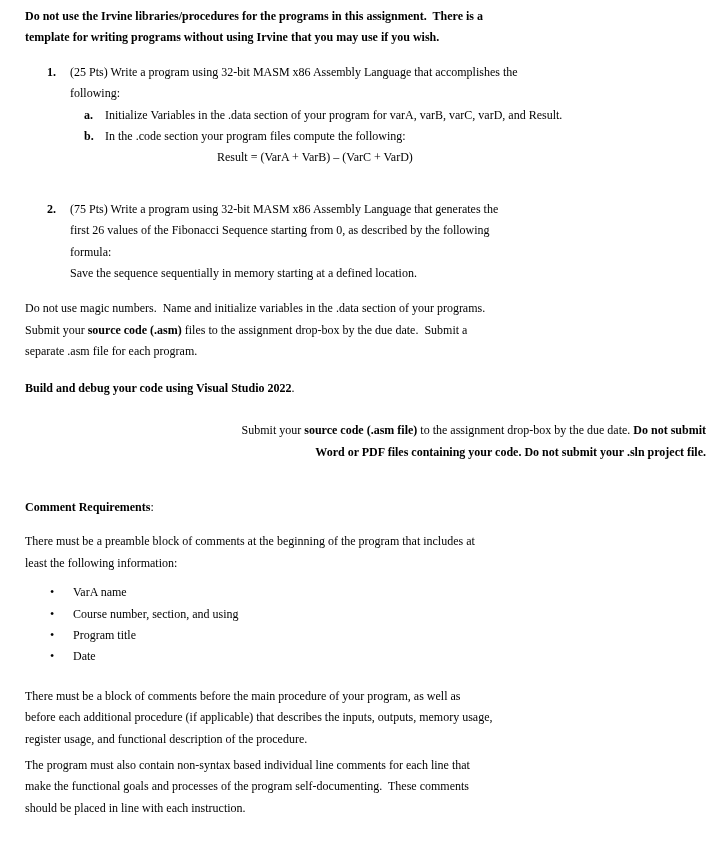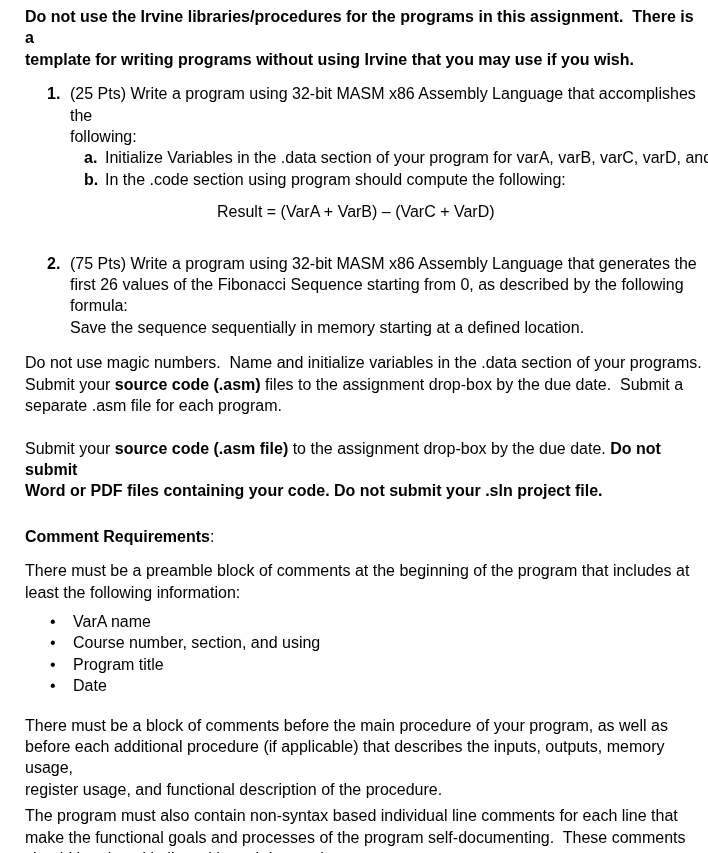--- a/index.html
+++ b/index.html
@@ -4,39 +4,39 @@
 <style>
   html, body { margin: 0; padding: 0; background: #ffffff; }
   .page {
     position: relative;
     width: 708px;
     height: 853px;
     box-sizing: border-box;
     padding: 6px 2px 0 25px;
     background: #ffffff;
     color: #000000;
-    font-family: Liberation Sans, sans-serif;
-    font-size: 16px;
+    font-family: Liberation Serif, serif;
+    font-size: 12px;
     line-height: 21.4px;
     overflow: hidden;
   }
   .b { font-weight: bold; }
   .intro { font-weight: bold; }
   .task-item { position: relative; padding-left: 45px; }
   .task-item.t1 { margin-top: 13px; }
   .task-item.t2 { margin-top: 30px; }
   .item-num { position: absolute; left: 22px; top: 0; font-weight: bold; }
   .sub-item { position: relative; padding-left: 35px; white-space: nowrap; }
   .sub-letter { position: absolute; left: 14px; top: 0; font-weight: bold; }
-  .formula-result { margin-left: 147px; white-space: nowrap; margin-top: 11px; }
+  .formula-result { margin-left: 147px; white-space: nowrap; }
   .formula-fib { margin-left: 45px; font-weight: bold; font-style: italic; white-space: pre; }
   .para-magic { margin-top: 14px; }
   .para-build { margin-top: 15px; }
-  .para-submit { margin-top: 21px; }
-  .comment-heading { margin-top: 24px; }
+  .para-submit { margin-top: 21px; text-align: right; }
+  .comment-heading { margin-top: 34px; }
   .para-preamble { margin-top: 13px; }
   .bullet-list { margin-top: 8px; }
   .bullet-item { position: relative; padding-left: 48px; }
   .bullet-dot { position: absolute; left: 25px; top: 0; }
   .para-procedure { margin-top: 18px; }
   .para-inline { margin-top: 5px; }
 </style>
 </head>
 <body>
 
@@ -46,33 +46,34 @@
 
   <div class="task-item t1">
     <span class="item-num">1.</span>
     <div>(25 Pts) Write a program using 32-bit MASM x86 Assembly Language that accomplishes the<br>following:</div>
     <div class="sub-item">
       <span class="sub-letter">a.</span>
       <span>Initialize Variables in the .data section of your program for varA, varB, varC, varD, and Result.</span>
     </div>
     <div class="sub-item">
       <span class="sub-letter">b.</span>
-      <span>In the .code section using program should compute the following:</span>
+      <span>In the .code section your program files compute the following:</span>
     </div>
     <div class="formula-result">Result = (VarA + VarB) – (VarC + VarD)</div>
   </div>
 
   <div class="task-item t2">
     <span class="item-num">2.</span>
     <div>(75 Pts) Write a program using 32-bit MASM x86 Assembly Language that generates the<br>first 26 values of the Fibonacci Sequence starting from 0, as described by the following<br>formula:</div>
     <div>Save the sequence sequentially in memory starting at a defined location.</div>
   </div>
 
   <div class="para-magic"><span>Do not use magic numbers.&nbsp; Name and initialize variables in the .data section of your programs.</span><br><span>Submit your </span><span class="b">source code (.asm)</span><span> files to the assignment drop-box by the due date.&nbsp; Submit a</span><br><span>separate .asm file for each program.</span></div>
 
+  <div class="para-build"><span class="b">Build and debug your code using Visual Studio 2022</span><span>.</span></div>
 
   <div class="para-submit"><span>Submit your </span><span class="b">source code (.asm file)</span><span> to the assignment drop-box by the due date. </span><span class="b">Do not submit</span><br><span class="b">Word or PDF files containing your code. Do not submit your .sln project file.</span></div>
 
   <div class="comment-heading"><span class="b">Comment Requirements</span><span>:</span></div>
 
   <div class="para-preamble">There must be a preamble block of comments at the beginning of the program that includes at<br>least the following information:</div>
 
   <div class="bullet-list">
     <div class="bullet-item">
       <span class="bullet-dot">•</span>

